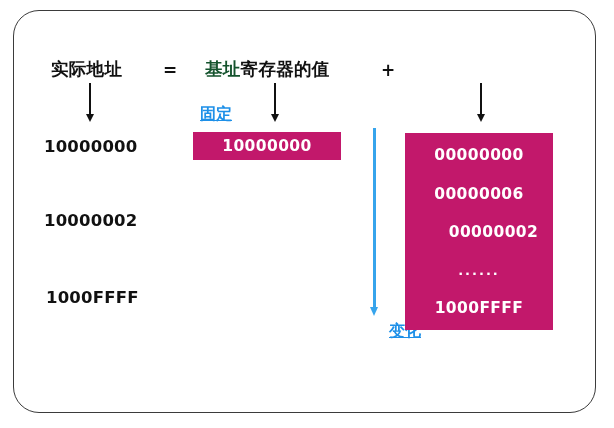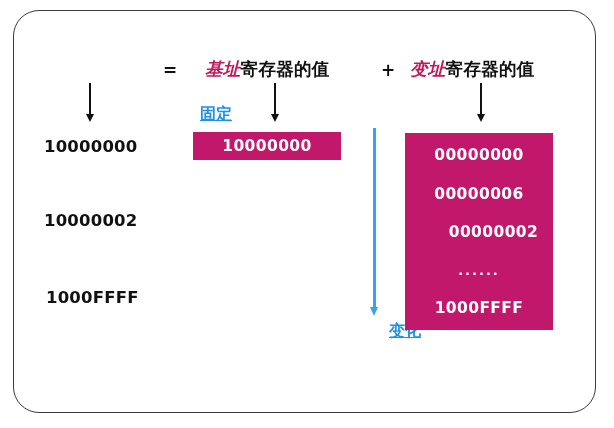--- a/index.html
+++ b/index.html
@@ -42,21 +42,21 @@
     line-height: 1;
   }
 
   
   .hdr {
     font-size: 17.5px;
     font-weight: bold;
     color: #111111;
     letter-spacing: 0.3px;
   }
-  .orange { color: #be185d; font-style: italic; }
+  .orange { color: #14532d; }
 
   #hdr-actual   { left: 51px;  top: 61px; }
   #hdr-equals   { left: 163px; top: 62px; font-size: 17px; }
   #hdr-base     { left: 205px; top: 61px; }
   #hdr-plus     { left: 381px; top: 62px; font-size: 17px; }
   #hdr-index    { left: 410px; top: 61px; }
 
   
   .bluelbl {
     font-size: 16px;
@@ -167,32 +167,30 @@
     height: 44px;
   }
 </style>
 </head>
 <body>
 
 <div id="slide">
 
   <div id="frame"></div>
 
+  <div class="txt hdr" id="hdr-actual">实际地址</div>
 
   <div class="txt hdr" id="hdr-equals">=</div>
 
   <div class="txt hdr" id="hdr-base">
     <span class="orange">基址</span><span>寄存器的值</span>
   </div>
 
   <div class="txt hdr" id="hdr-plus">+</div>
 
-  <div class="txt hdr" id="hdr-index">
-    <span class="orange">变址</span><span>寄存器的值</span>
-  </div>
 
   <div class="arrow-black" id="arrow-actual">
     <div class="shaft"></div>
     <div class="head"></div>
   </div>
 
   <div class="arrow-black" id="arrow-base">
     <div class="shaft"></div>
     <div class="head"></div>
   </div>

